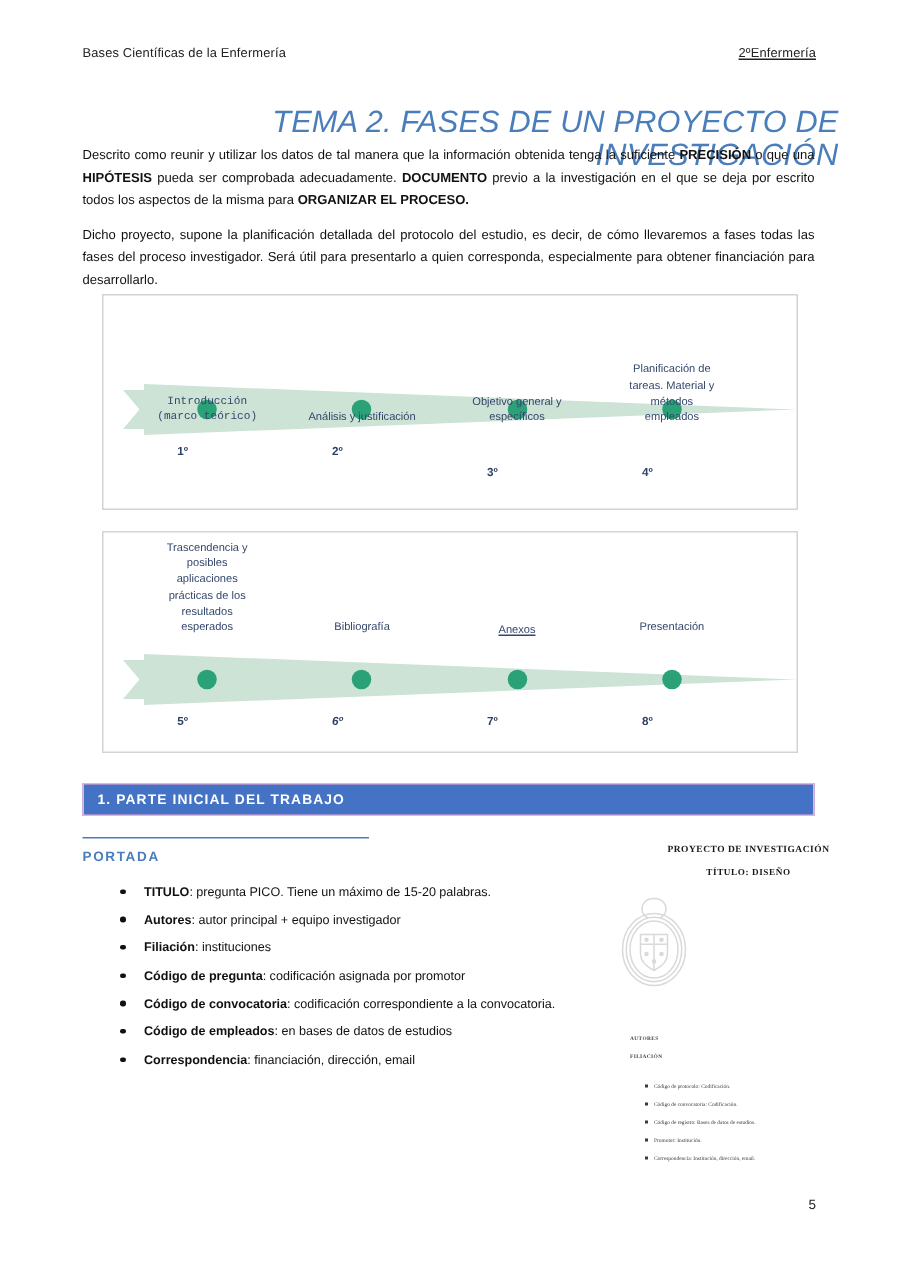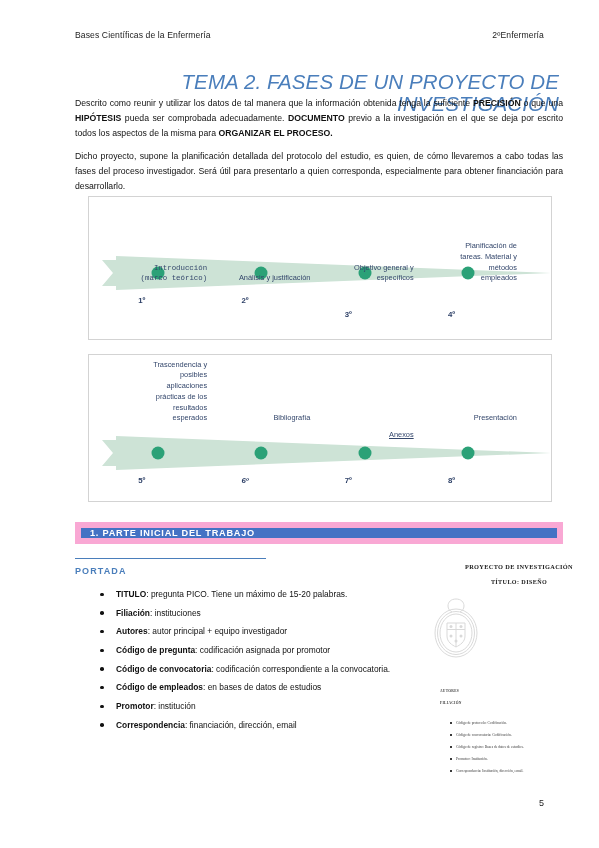--- a/index.html
+++ b/index.html
@@ -13,38 +13,37 @@
     position: relative;
     font-family: "Liberation Sans", sans-serif;
     color: #1a1a1a;
     overflow: hidden;
   }
 
   .page {
     position: absolute;
     inset: 0;
     padding: 0;
-    margin-left: 20px;
   }
 
   
   .runhead {
     position: absolute;
     top: 30px;
     left: 55px;
     right: 55px;
     display: flex;
     justify-content: space-between;
     align-items: baseline;
     font-size: 8.6px;
     letter-spacing: .1px;
     color: #222;
   }
   .runhead .left { font-weight: 400; }
-  .runhead .right { font-weight: 400; }
+  .runhead .right { font-weight: 400; text-decoration: underline; }
 
   
   .doc-title {
     position: absolute;
     top: 57px;
     left: 55px;
     right: 40px;
     text-align: right;
     font-size: 20.5px;
     font-weight: 400;
@@ -112,21 +111,21 @@
     top: 50%;
     transform: translate(-50%, -50%);
     width: 13px;
     height: 13px;
     border-radius: 50%;
     background: #2ba177;
   }
 
   .phase-label {
     position: absolute;
-    text-align: right;
+    text-align: center;
     font-size: 7.4px;
     line-height: 1.45;
     color: #33466b;
     font-weight: 400;
     transform: translateX(-50%);
     width: 98px;
   }
   .phase-num {
     position: absolute;
     text-align: left;
@@ -138,21 +137,21 @@
   }
 
   
   .section-bar {
     position: absolute;
     left: 55px;
     width: 488px;
     top: 522px;
     height: 22px;
     background: #4472c4;
-    border: 6px solid #f9a8d4;
+    border: 1px solid #f9a8d4;
     box-sizing: border-box;
     display: flex;
     align-items: center;
     padding-left: 9px;
     color: #ffffff;
     font-size: 9.2px;
     font-weight: 700;
     letter-spacing: .75px;
   }
 
@@ -290,21 +289,21 @@
 
   <div class="runhead">
     <span class="left">Bases Científicas de la Enfermería</span>
     <span class="right">2ºEnfermería</span>
   </div>
 
   <h1 class="doc-title">TEMA 2. FASES DE UN PROYECTO DE INVESTIGACIÓN</h1>
 
   <p class="body-text" id="para1"><span>Descrito como reunir y utilizar los datos de tal manera que la información obtenida tenga la suficiente </span><b>PRECISIÓN</b><span> o que una </span><b>HIPÓTESIS</b><span> pueda ser comprobada adecuadamente. </span><b>DOCUMENTO</b><span> previo a la investigación en el que se deja por escrito todos los aspectos de la misma para </span><b>ORGANIZAR EL PROCESO.</b></p>
 
-  <p class="body-text" id="para2">Dicho proyecto, supone la planificación detallada del protocolo del estudio, es quien, de cómo llevaremos a cabo todas las fases del proceso investigador. Será útil para presentarlo a quien corresponda, especialmente para obtener financiación para desarrollarlo.</p>
+  <p class="body-text" id="para2">Dicho proyecto, supone la planificación detallada del protocolo del estudio, es decir, de cómo llevaremos a fases todas las fases del proceso investigador. Será útil para presentarlo a quien corresponda, especialmente para obtener financiación para desarrollarlo.</p>
 
   <div class="diagram" id="diagram1">
     <div class="arrow-band">
       <div class="arrow-shape"></div>
       <div class="nodes" id="d1-nodes">
           <div class="node-dot" style="left: 12.5%;"></div>
           <div class="node-dot" style="left: 35.5%;"></div>
           <div class="node-dot" style="left: 58.5%;"></div>
           <div class="node-dot" style="left: 81.5%;"></div>
         </div>
@@ -329,46 +328,45 @@
       <div class="nodes" id="d2-nodes">
           <div class="node-dot" style="left: 12.5%;"></div>
           <div class="node-dot" style="left: 35.5%;"></div>
           <div class="node-dot" style="left: 58.5%;"></div>
           <div class="node-dot" style="left: 81.5%;"></div>
         </div>
     </div>
     <div id="d2-labels">
         <div class="phase-label" style="left: calc(12.5% + 11.375px); bottom: 77px;">Trascendencia y<br>posibles<br>aplicaciones<br>prácticas de los<br>resultados<br>esperados</div>
         <div class="phase-label" style="left: calc(35.5% + 8.385px); bottom: 77px;">Bibliografía</div>
-        <div class="phase-label" style="left: calc(58.5% + 5.395px); bottom: 60px; text-decoration: underline;">Anexos</div>
+        <div class="phase-label" style="left: calc(58.5% + 5.395px); bottom: 75px; text-decoration: underline;">Anexos</div>
         <div class="phase-label" style="left: calc(81.5% + 2.405px); bottom: 77px;">Presentación</div>
       </div>
     <div id="d2-numbers">
         <div class="phase-num" style="left: calc(12.5% + 11.375px); top: 121px;">5º</div>
         <div class="phase-num" style="left: calc(35.5% + 8.385px); top: 121px; font-style: italic;">6º</div>
         <div class="phase-num" style="left: calc(58.5% + 5.395px); top: 121px;">7º</div>
         <div class="phase-num" style="left: calc(81.5% + 2.405px); top: 121px;">8º</div>
       </div>
   </div>
 
   <div class="section-bar">
     <span>1. PARTE INICIAL DEL TRABAJO</span>
   </div>
 
   <div class="portada-rule"></div>
   <div class="portada-heading">PORTADA</div>
 
   <ul class="bullets" id="bullet-list">
       <li><b>TITULO</b><span>: pregunta PICO. Tiene un máximo de 15-20 palabras.</span></li>
+      <li><b>Autores</b><span>: autor principal + equipo investigador</span></li>
       <li><b>Filiación</b><span>: instituciones</span></li>
-      <li><b>Autores</b><span>: autor principal + equipo investigador</span></li>
       <li><b>Código de pregunta</b><span>: codificación asignada por promotor</span></li>
       <li><b>Código de convocatoria</b><span>: codificación correspondiente a la convocatoria.</span></li>
       <li><b>Código de empleados</b><span>: en bases de datos de estudios</span></li>
-      <li><b>Promotor</b><span>: institución</span></li>
       <li><b>Correspondencia</b><span>: financiación, dirección, email</span></li>
     </ul>
 
   <div class="thumb">
     <div class="thumb-title">PROYECTO DE INVESTIGACIÓN</div>
     <div class="thumb-subtitle">TÍTULO: DISEÑO</div>
 
     <svg class="crest" viewBox="0 0 56 66">
       <g fill="none" stroke="#8d8d8d" stroke-width="1">
         <path d="M28 4c-5 0-8 3-8 7 0 3 2 5 4 6"></path>

